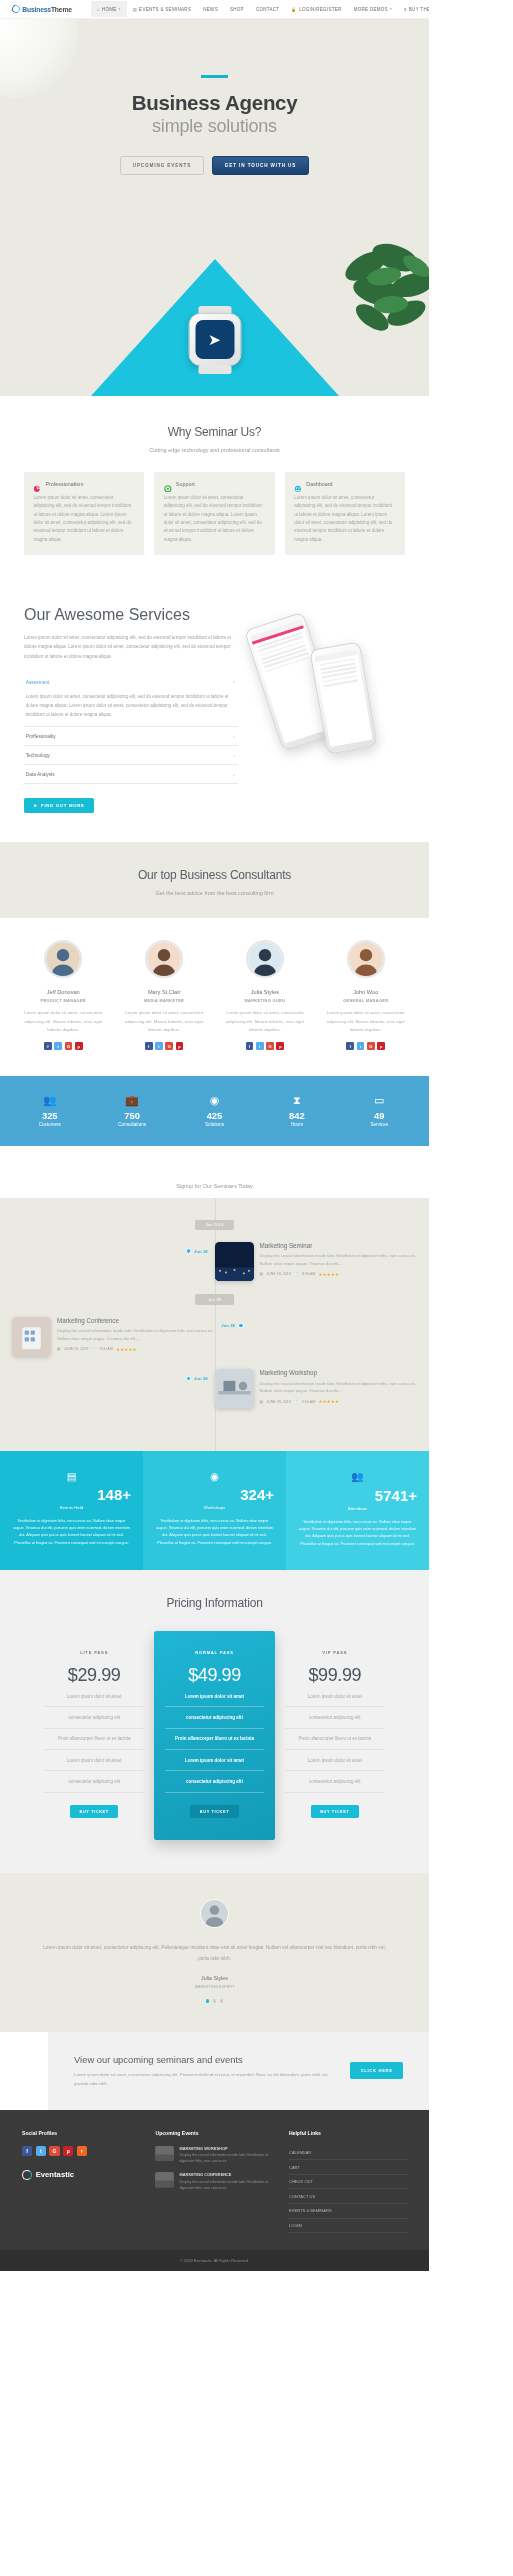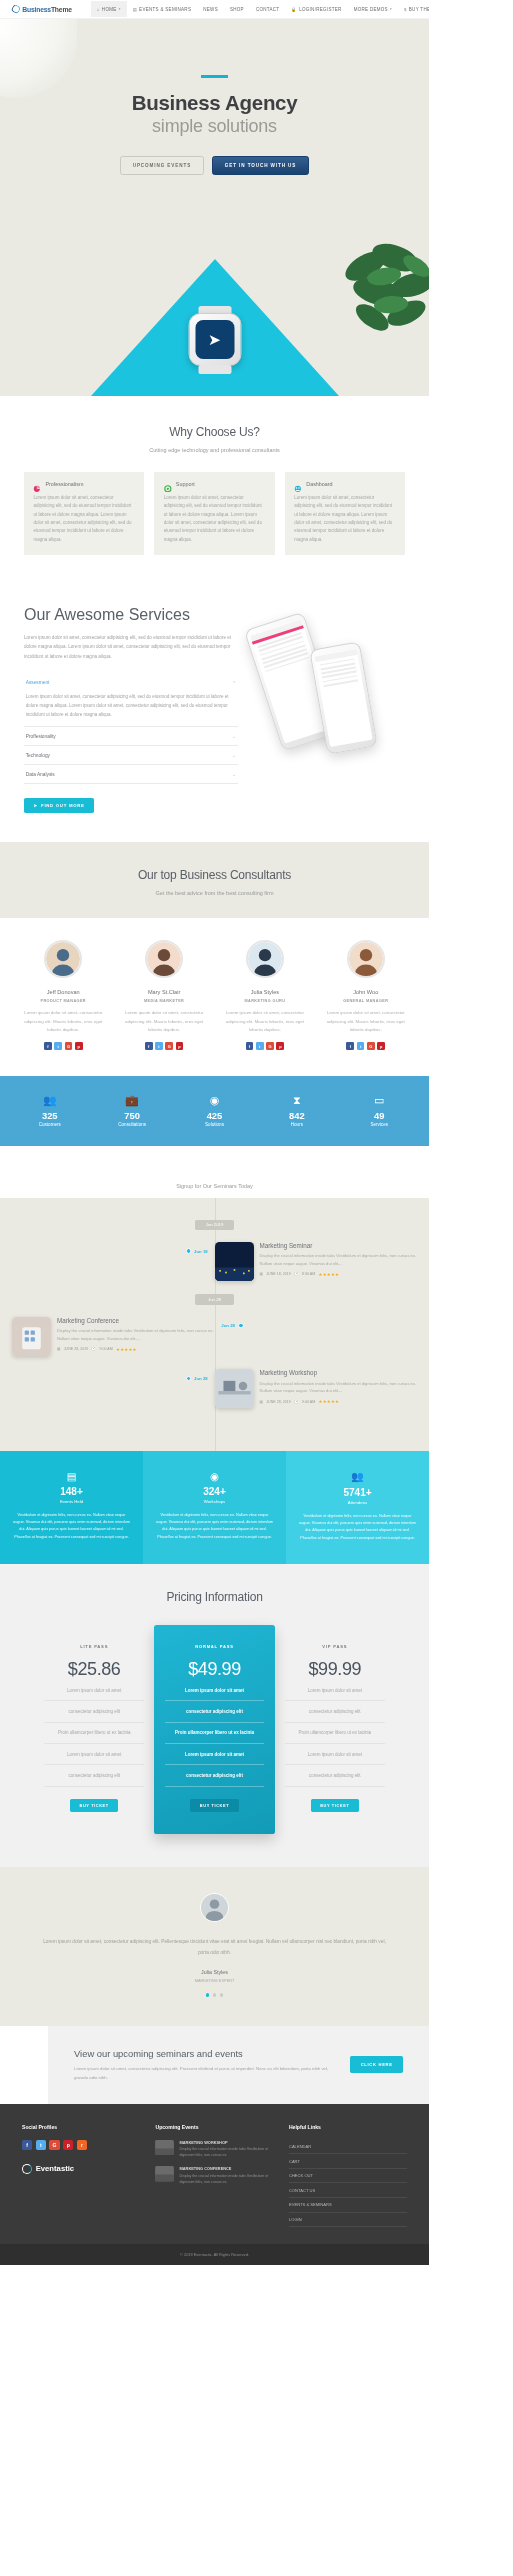--- a/index.html
+++ b/index.html
@@ -175,21 +175,21 @@
   .tl-thumb { width: 39px; height: 39px; border-radius: 4.3px; flex: none; box-shadow: 0 1.7px 4.3px rgba(0,0,0,.15); }
   .ev-t { font-size: 6.3px; color: #6e7076; }
   .ev-d { font-size: 4.1px; line-height: 1.9; color:#a9a9a9; margin-top: 3.4px; }
   .ev-m { font-size: 3.6px; color:#9b9b9b; margin-top: 4.3px; display:flex; align-items:center; gap: 3.4px; }
   .stars { color: #f0ad20; font-size: 4.3px; letter-spacing: 0.3px; }
 
   
   .bands { display:flex; }
   .band { flex:1; padding: 19px 12px 22px; text-align:center; color:#fff; }
   .band-ico { font-size: 10.3px; }
-  .band-n { font-size: 10px; font-weight:bold; margin-top: 4.3px; }
+  .band-n { font-size: 15px; font-weight:bold; margin-top: 4.3px; text-align: right; }
   .band-l { font-size: 4.3px; margin-top: 1.7px; }
   .band-p { font-size: 3.8px; line-height: 1.95; margin-top: 7.7px; opacity: .95; }
 
   
   .pricing { background:#f1f1f1; padding: 26px 34px 33px; }
   .price-grid { display:flex; align-items:center; margin-top: 20.5px; }
   .pcard { flex:1; text-align:center; padding: 13.7px 10.3px 17px; }
   .pcard.hl {
     background: linear-gradient(160deg,#1fb6d4,#129bb6); color:#fff; border-radius: 2.6px;
     padding: 19px 10.3px 22px; box-shadow: 0 5.1px 13.7px rgba(0,0,0,.18); z-index: 3;
@@ -316,21 +316,21 @@
       <div class="watch-body">
         <div class="watch-screen">
             <span>➤</span>
           </div>
       </div>
       <div class="watch-strap-b"></div>
     </div>
   </div>
 
   <div class="sec">
-    <div class="sec-title">Why Choose Us?</div>
+    <div class="sec-title">Why Seminar Us?</div>
     <div class="sec-sub">Cutting edge technology and professional consultants</div>
     <div class="why-cards" id="why-cards">
         <div class="why-card">
     <div class="why-head">
       <span class="why-ico"><svg viewBox="0 0 20 20">
                 <path d="M10 2a8 8 0 108 8h-8z" fill="#e8336d"></path>
                 <path d="M11 1v7h7a7 7 0 00-7-7z" fill="#e8336d" opacity=".55"></path>
               </svg></span>
       <span class="why-name">Professionalism</span>
     </div>
@@ -643,21 +643,21 @@
     <div class="band-l">Attendees</div>
     <div class="band-p">Vestibulum et dignissim felis, non cursus ex. Nullam vitae neque augue. Vivamus dui elit, posuere quis enim euismod, dictum interdum dui. Aliquam quis purus quis laoreet laoreet aliquam id mi sed. Phasellus at feugiat ex. Praesent consequat sed mi suscipit congue.</div>
   </div>
     </div>
 
   <div class="pricing">
     <div class="sec-title">Pricing Information</div>
     <div class="price-grid" id="pricing">
         <div class="pcard">
     <div class="p-name">LITE PASS</div>
-    <div class="p-amt">$25.86</div>
+    <div class="p-amt">$29.99</div>
     <div class="p-feat">Lorem ipsum dolor sit amet</div><div class="p-feat">consectetur adipiscing elit</div><div class="p-feat">Proin ullamcorper libero ut ex lacinia</div><div class="p-feat">Lorem ipsum dolor sit amet</div><div class="p-feat">consectetur adipiscing elit</div>
     <span class="p-btn">BUY TICKET</span>
   </div>
         <div class="pcard hl">
     <div class="p-name">NORMAL PASS</div>
     <div class="p-amt">$49.99</div>
     <div class="p-feat">Lorem ipsum dolor sit amet</div><div class="p-feat">consectetur adipiscing elit</div><div class="p-feat">Proin ullamcorper libero ut ex lacinia</div><div class="p-feat">Lorem ipsum dolor sit amet</div><div class="p-feat">consectetur adipiscing elit</div>
     <span class="p-btn">BUY TICKET</span>
   </div>
         <div class="pcard">

